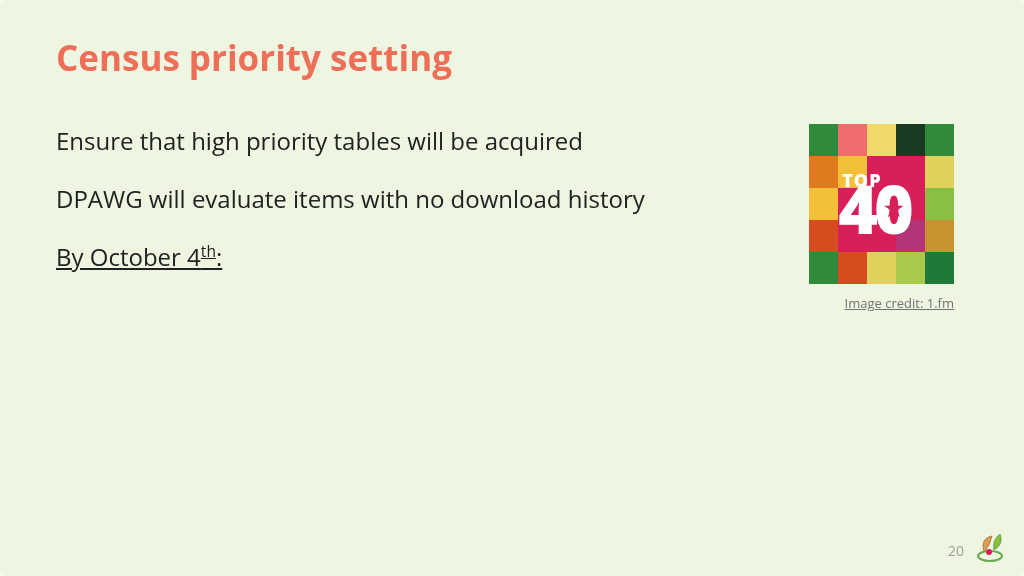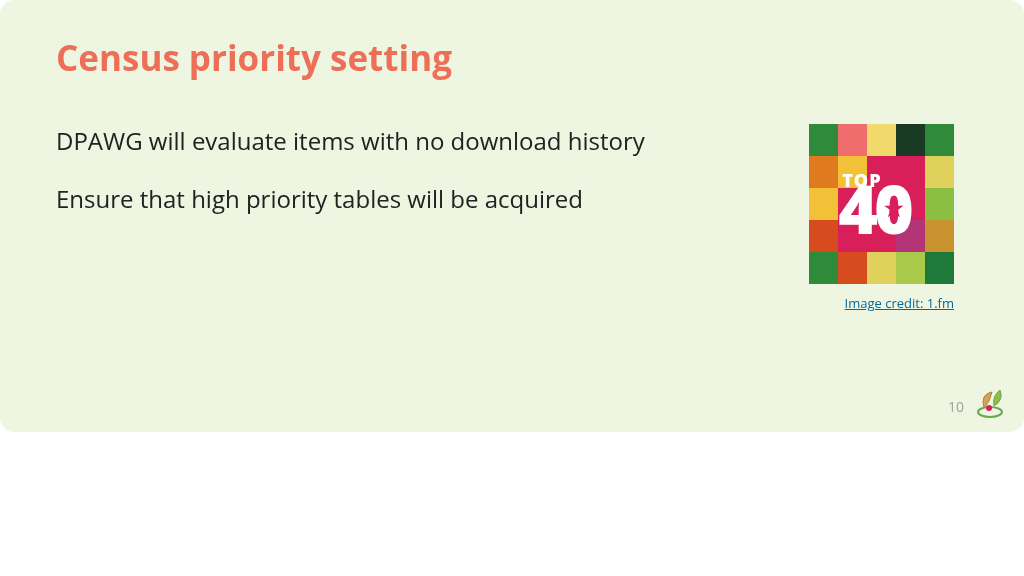--- a/index.html
+++ b/index.html
@@ -1,22 +1,22 @@
 <!DOCTYPE html>
 <html><head>
 <meta charset="utf-8">
 <style>
   * { box-sizing: border-box; margin: 0; padding: 0; }
   html, body { width: 1024px; height: 576px; overflow: hidden; font-family: "Segoe UI", "Open Sans", Arial, sans-serif; background: #ffffff; }
   .slide {
     position: relative;
     width: 1024px;
-    height: 432px;
+    height: 576px;
     background: #eef5e1;
-    border-radius: 14px;
+    border-radius: 4px;
   }
   .title {
     position: absolute;
     left: 56px;
     top: 34px;
     font-size: 35px;
     font-weight: 700;
     color: #ee6f57;
   }
   .body {
@@ -70,21 +70,21 @@
     left: 50%; top: 50%;
     transform: translate(-50%, -52%);
     font-size: 22px;
     color: #d81f5a;
   }
   .credit {
     position: absolute;
     right: 70px;
     top: 294px;
     font-size: 13px;
-    color: #0369a1;
+    color: #737373;
     text-decoration: underline;
   }
   .page-num {
     position: absolute;
     right: 60px;
     bottom: 16px;
     font-size: 14px;
     color: #9aa49a;
   }
   .logo {
@@ -96,22 +96,25 @@
   }
 </style>
 </head>
 <body>
 
 <div class="slide">
 
   <h1 class="title">Census priority setting</h1>
 
   <div class="body">
+    <p class="para">Ensure that high priority tables will be acquired</p>
     <p class="para">DPAWG will evaluate items with no download history</p>
-    <p class="para">Ensure that high priority tables will be acquired</p>
+    <p class="deadline">
+      <span>By October 4</span><sup>th</sup><span>:</span>
+    </p>
   </div>
 
   <div class="top40">
 
     <div class="cell" style="background: rgb(47, 138, 58);"></div>
       <div class="cell" style="background: rgb(240, 109, 109);"></div>
       <div class="cell" style="background: rgb(242, 217, 107);"></div>
       <div class="cell" style="background: rgb(26, 58, 35);"></div>
       <div class="cell" style="background: rgb(47, 138, 58);"></div>
       <div class="cell" style="background: rgb(224, 122, 31);"></div>
@@ -138,21 +141,21 @@
       <span class="top-word">TOP</span>
       <span class="forty">
         <span>4</span>
           <span class="zero"><span>0</span><span class="star">★</span></span>
       </span>
     </div>
   </div>
 
   <a class="credit">Image credit: 1.fm</a>
 
-  <div class="page-num">10</div>
+  <div class="page-num">20</div>
 
   <div class="logo">
     <svg viewBox="0 0 40 40">
       <ellipse cx="20" cy="30" rx="12" ry="5" fill="none" stroke="#6aa84f" stroke-width="2"></ellipse>
       <path d="M14 26 Q10 12 22 10 Q20 20 14 26 Z" fill="#d4a05a" stroke="#b5833e" stroke-width="1"></path>
       <path d="M24 24 Q34 18 30 8 Q22 14 24 24 Z" fill="#8bbf43" stroke="#6aa84f" stroke-width="1"></path>
       <circle cx="19" cy="26" r="3" fill="#d81f5a"></circle>
     </svg>
   </div>
 

